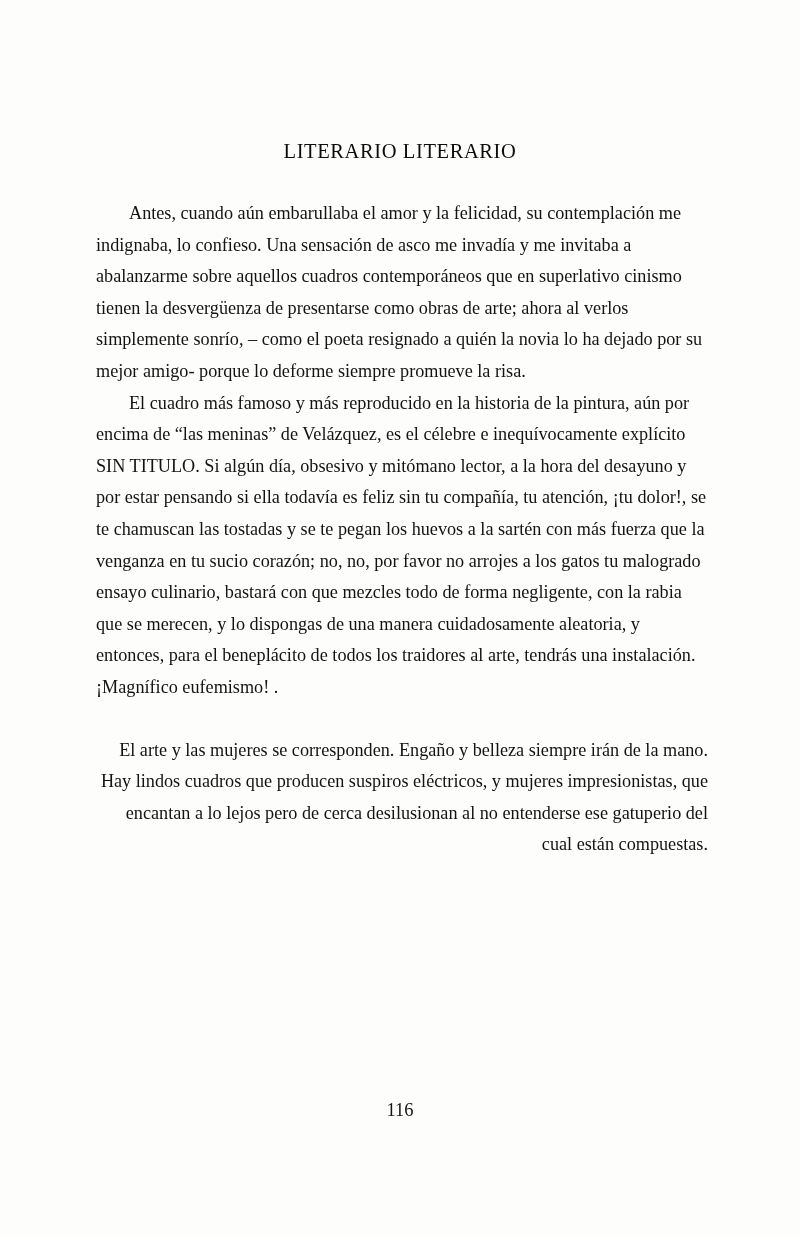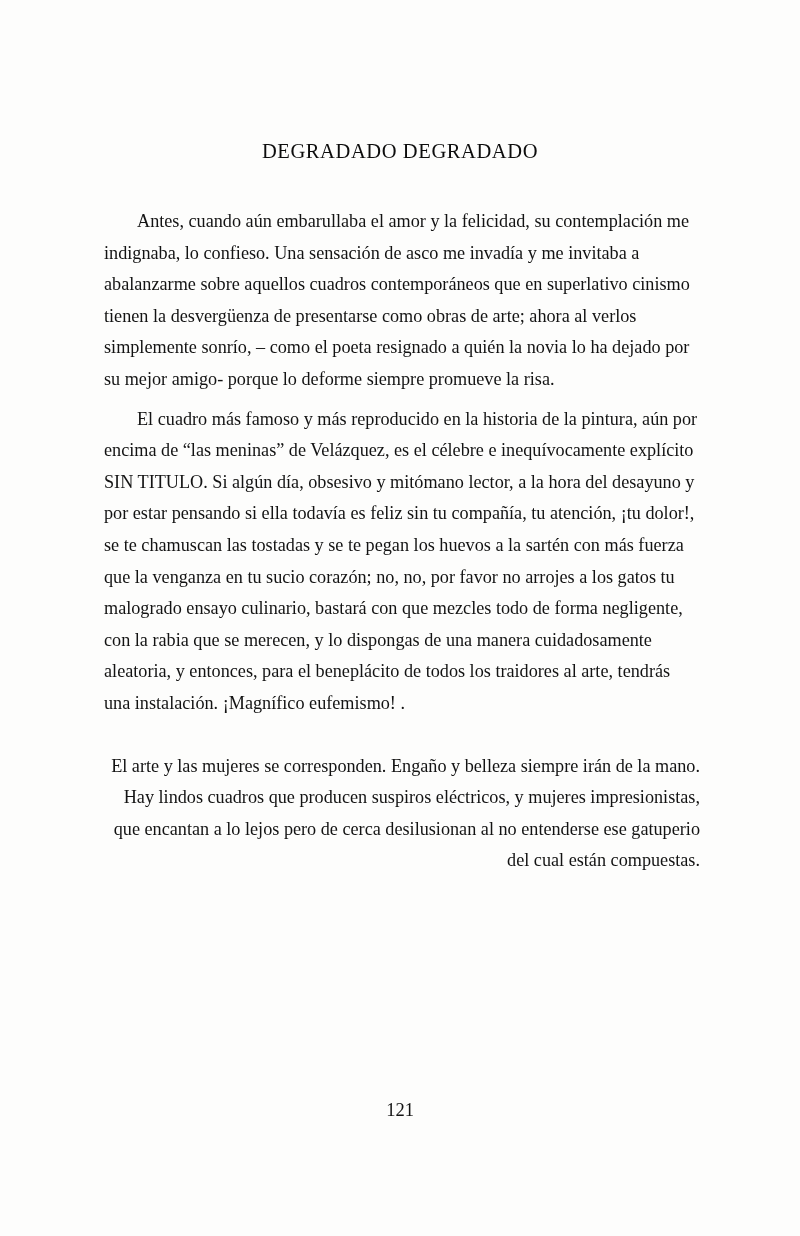--- a/index.html
+++ b/index.html
@@ -42,21 +42,21 @@
     left: 96px;
     width: 612px;
     top: 198px;
     font-size: 18.2px;
     line-height: 31.6px;
     text-align: left;
     color: #131313;
   }
 
   .para {
-    margin: 8px;
+    margin: 0;
     text-indent: 33px;
   }
 
   .para.no-indent {
     text-indent: 0;
   }
 
   .para.gap-before {
     margin-top: 31px;
     text-align: right;
@@ -70,23 +70,23 @@
     text-align: center;
     font-size: 18.5px;
     color: #131313;
   }
 </style>
 </head>
 <body>
 
 <div class="page">
 
-  <div class="page-title">DEGRADADO DEGRADADO</div>
+  <div class="page-title">LITERARIO LITERARIO</div>
 
   <div class="body-block">
     <p class="para">Antes, cuando aún embarullaba el amor y la felicidad, su contemplación me indignaba, lo confieso. Una sensación de asco me invadía y me invitaba a abalanzarme sobre aquellos cuadros contemporáneos que en superlativo cinismo tienen la desvergüenza de presentarse como obras de arte; ahora al verlos simplemente sonrío, – como el poeta resignado a quién la novia lo ha dejado por su mejor amigo- porque lo deforme siempre promueve la risa.</p>
     <p class="para">El cuadro más famoso y más reproducido en la historia de la pintura, aún por encima de “las meninas” de Velázquez, es el célebre e inequívocamente explícito SIN TITULO. Si algún día, obsesivo y mitómano lector, a la hora del desayuno y por estar pensando si ella todavía es feliz sin tu compañía, tu atención, ¡tu dolor!, se te chamuscan las tostadas y se te pegan los huevos a la sartén con más fuerza que la venganza en tu sucio corazón; no, no, por favor no arrojes a los gatos tu malogrado ensayo culinario, bastará con que mezcles todo de forma negligente, con la rabia que se merecen, y lo dispongas de una manera cuidadosamente aleatoria, y entonces, para el beneplácito de todos los traidores al arte, tendrás una instalación. ¡Magnífico eufemismo! .</p>
     <p class="para no-indent gap-before">El arte y las mujeres se corresponden. Engaño y belleza siempre irán de la mano. Hay lindos cuadros que producen suspiros eléctricos, y mujeres impresionistas, que encantan a lo lejos pero de cerca desilusionan al no entenderse ese gatuperio del cual están compuestas.</p>
   </div>
 
-  <div class="folio">121</div>
+  <div class="folio">116</div>
 
 </div>
 
 </body></html>

